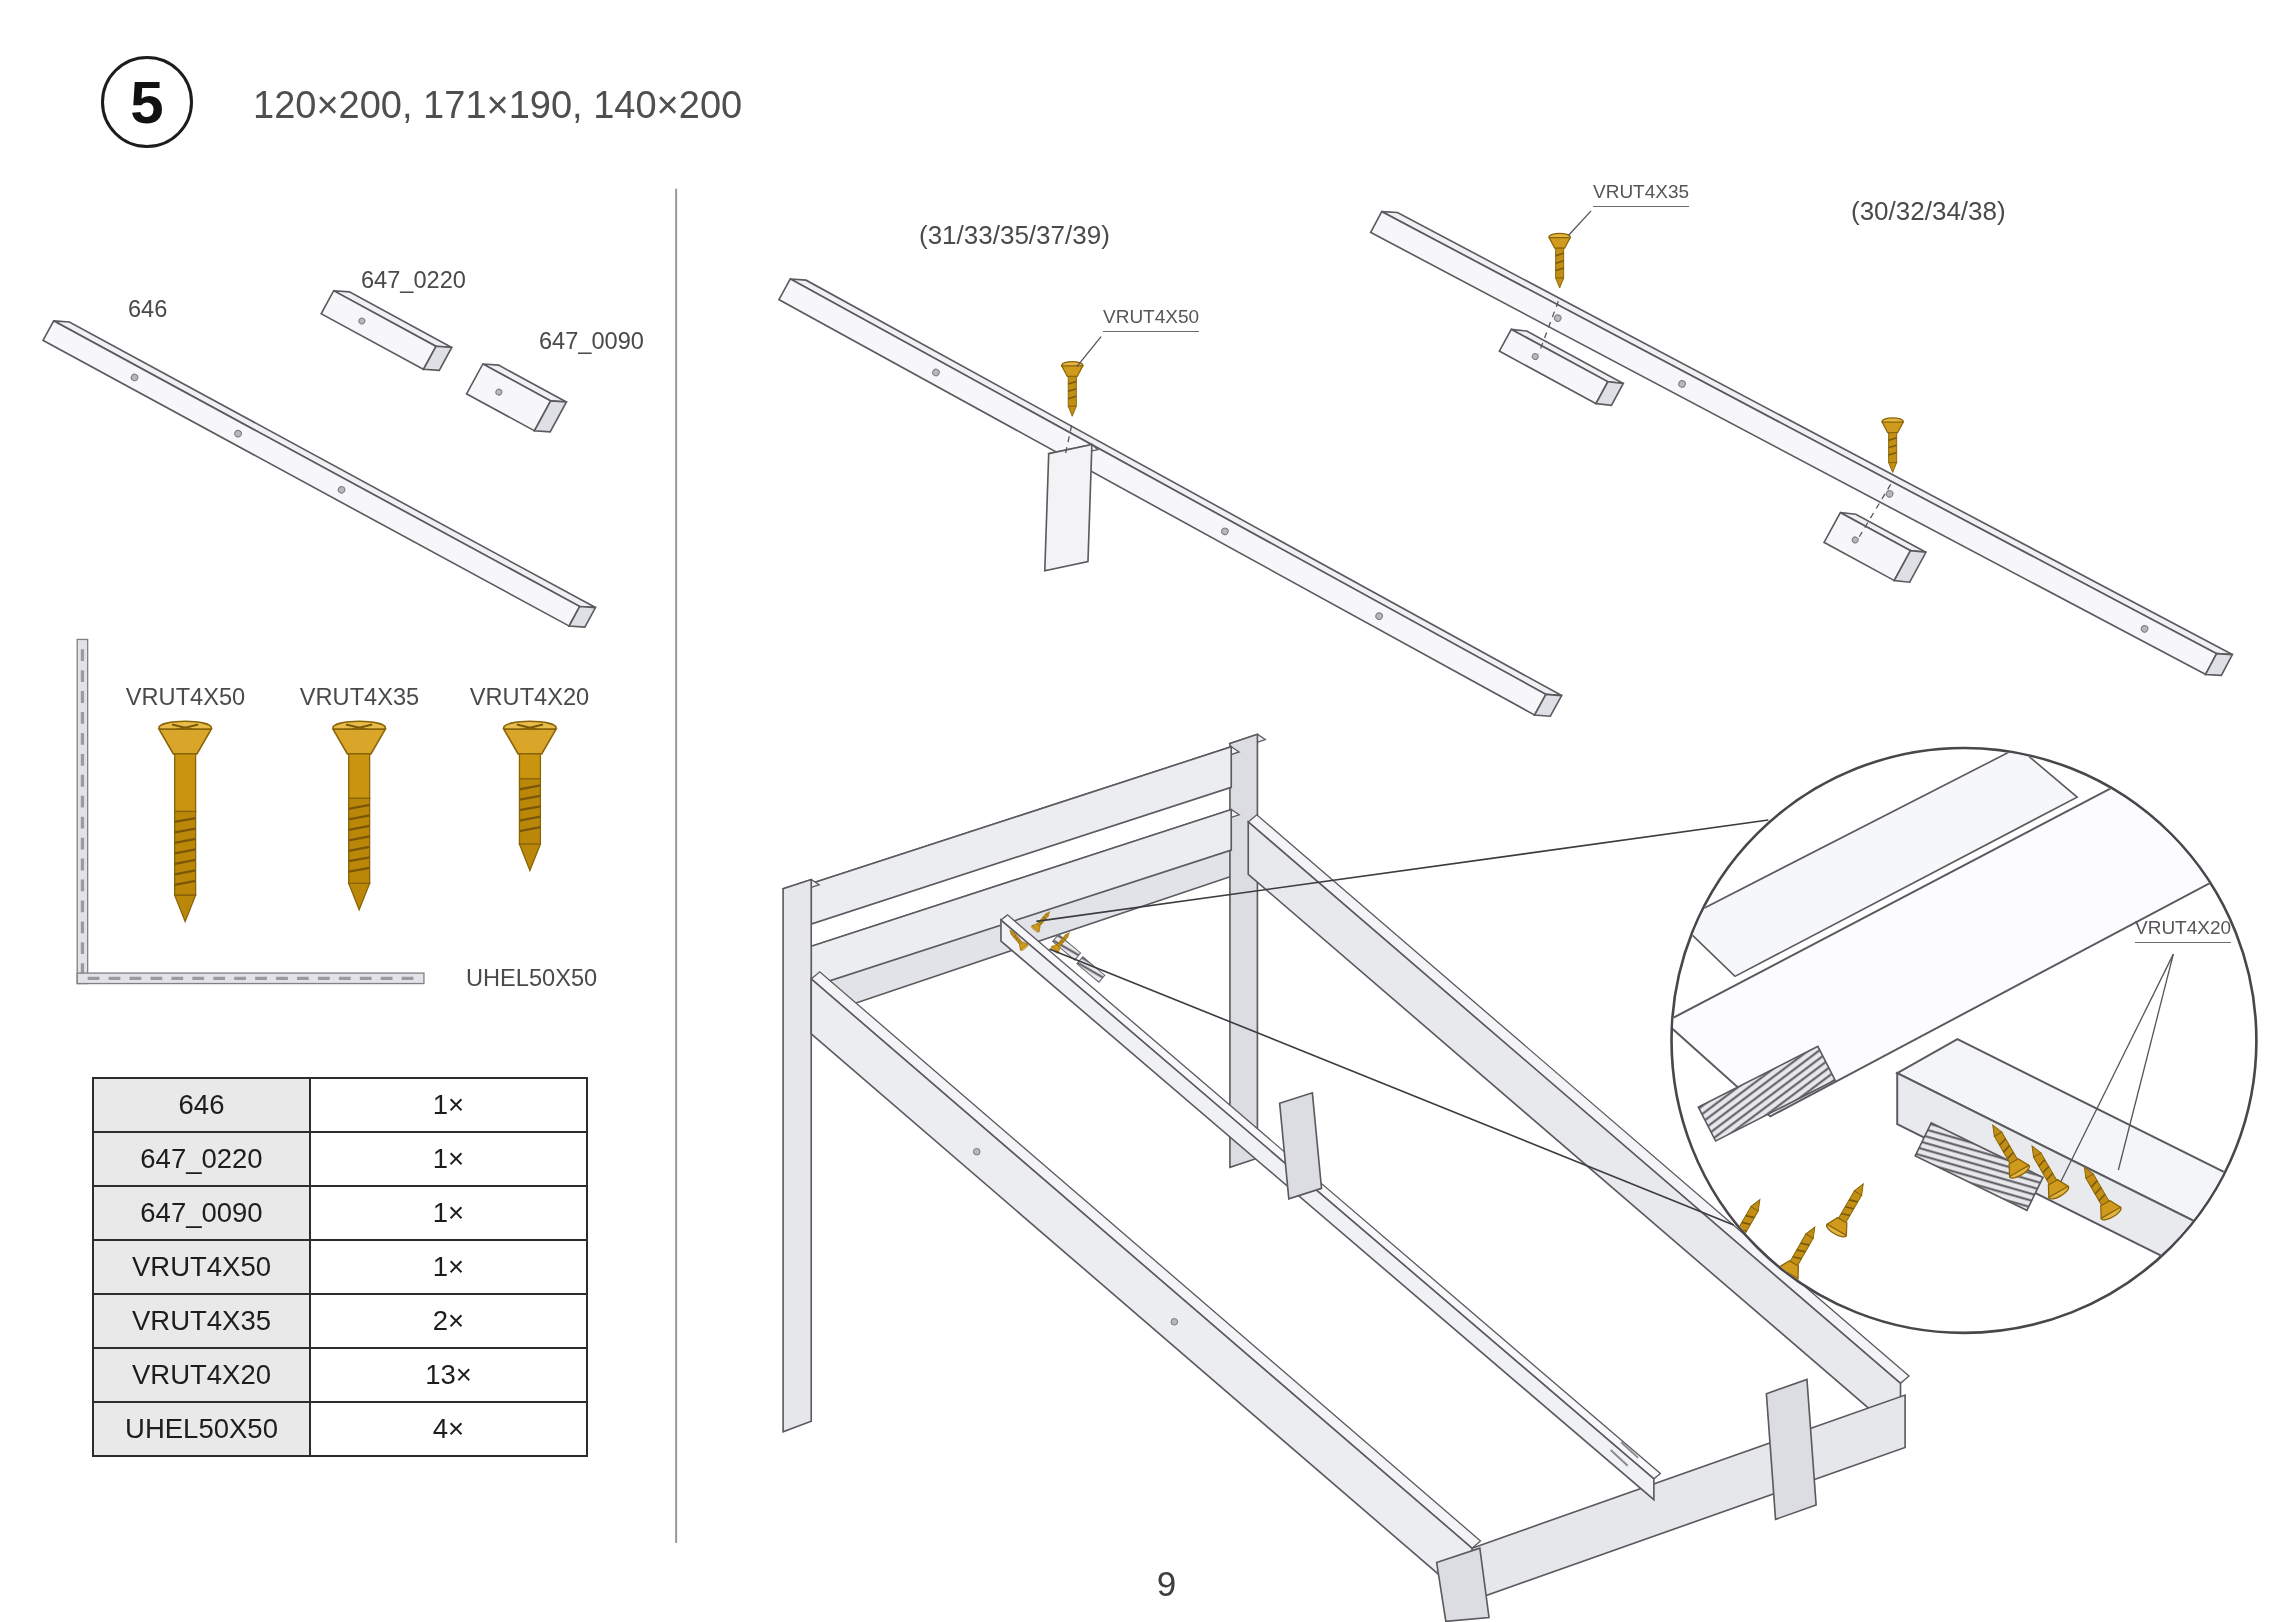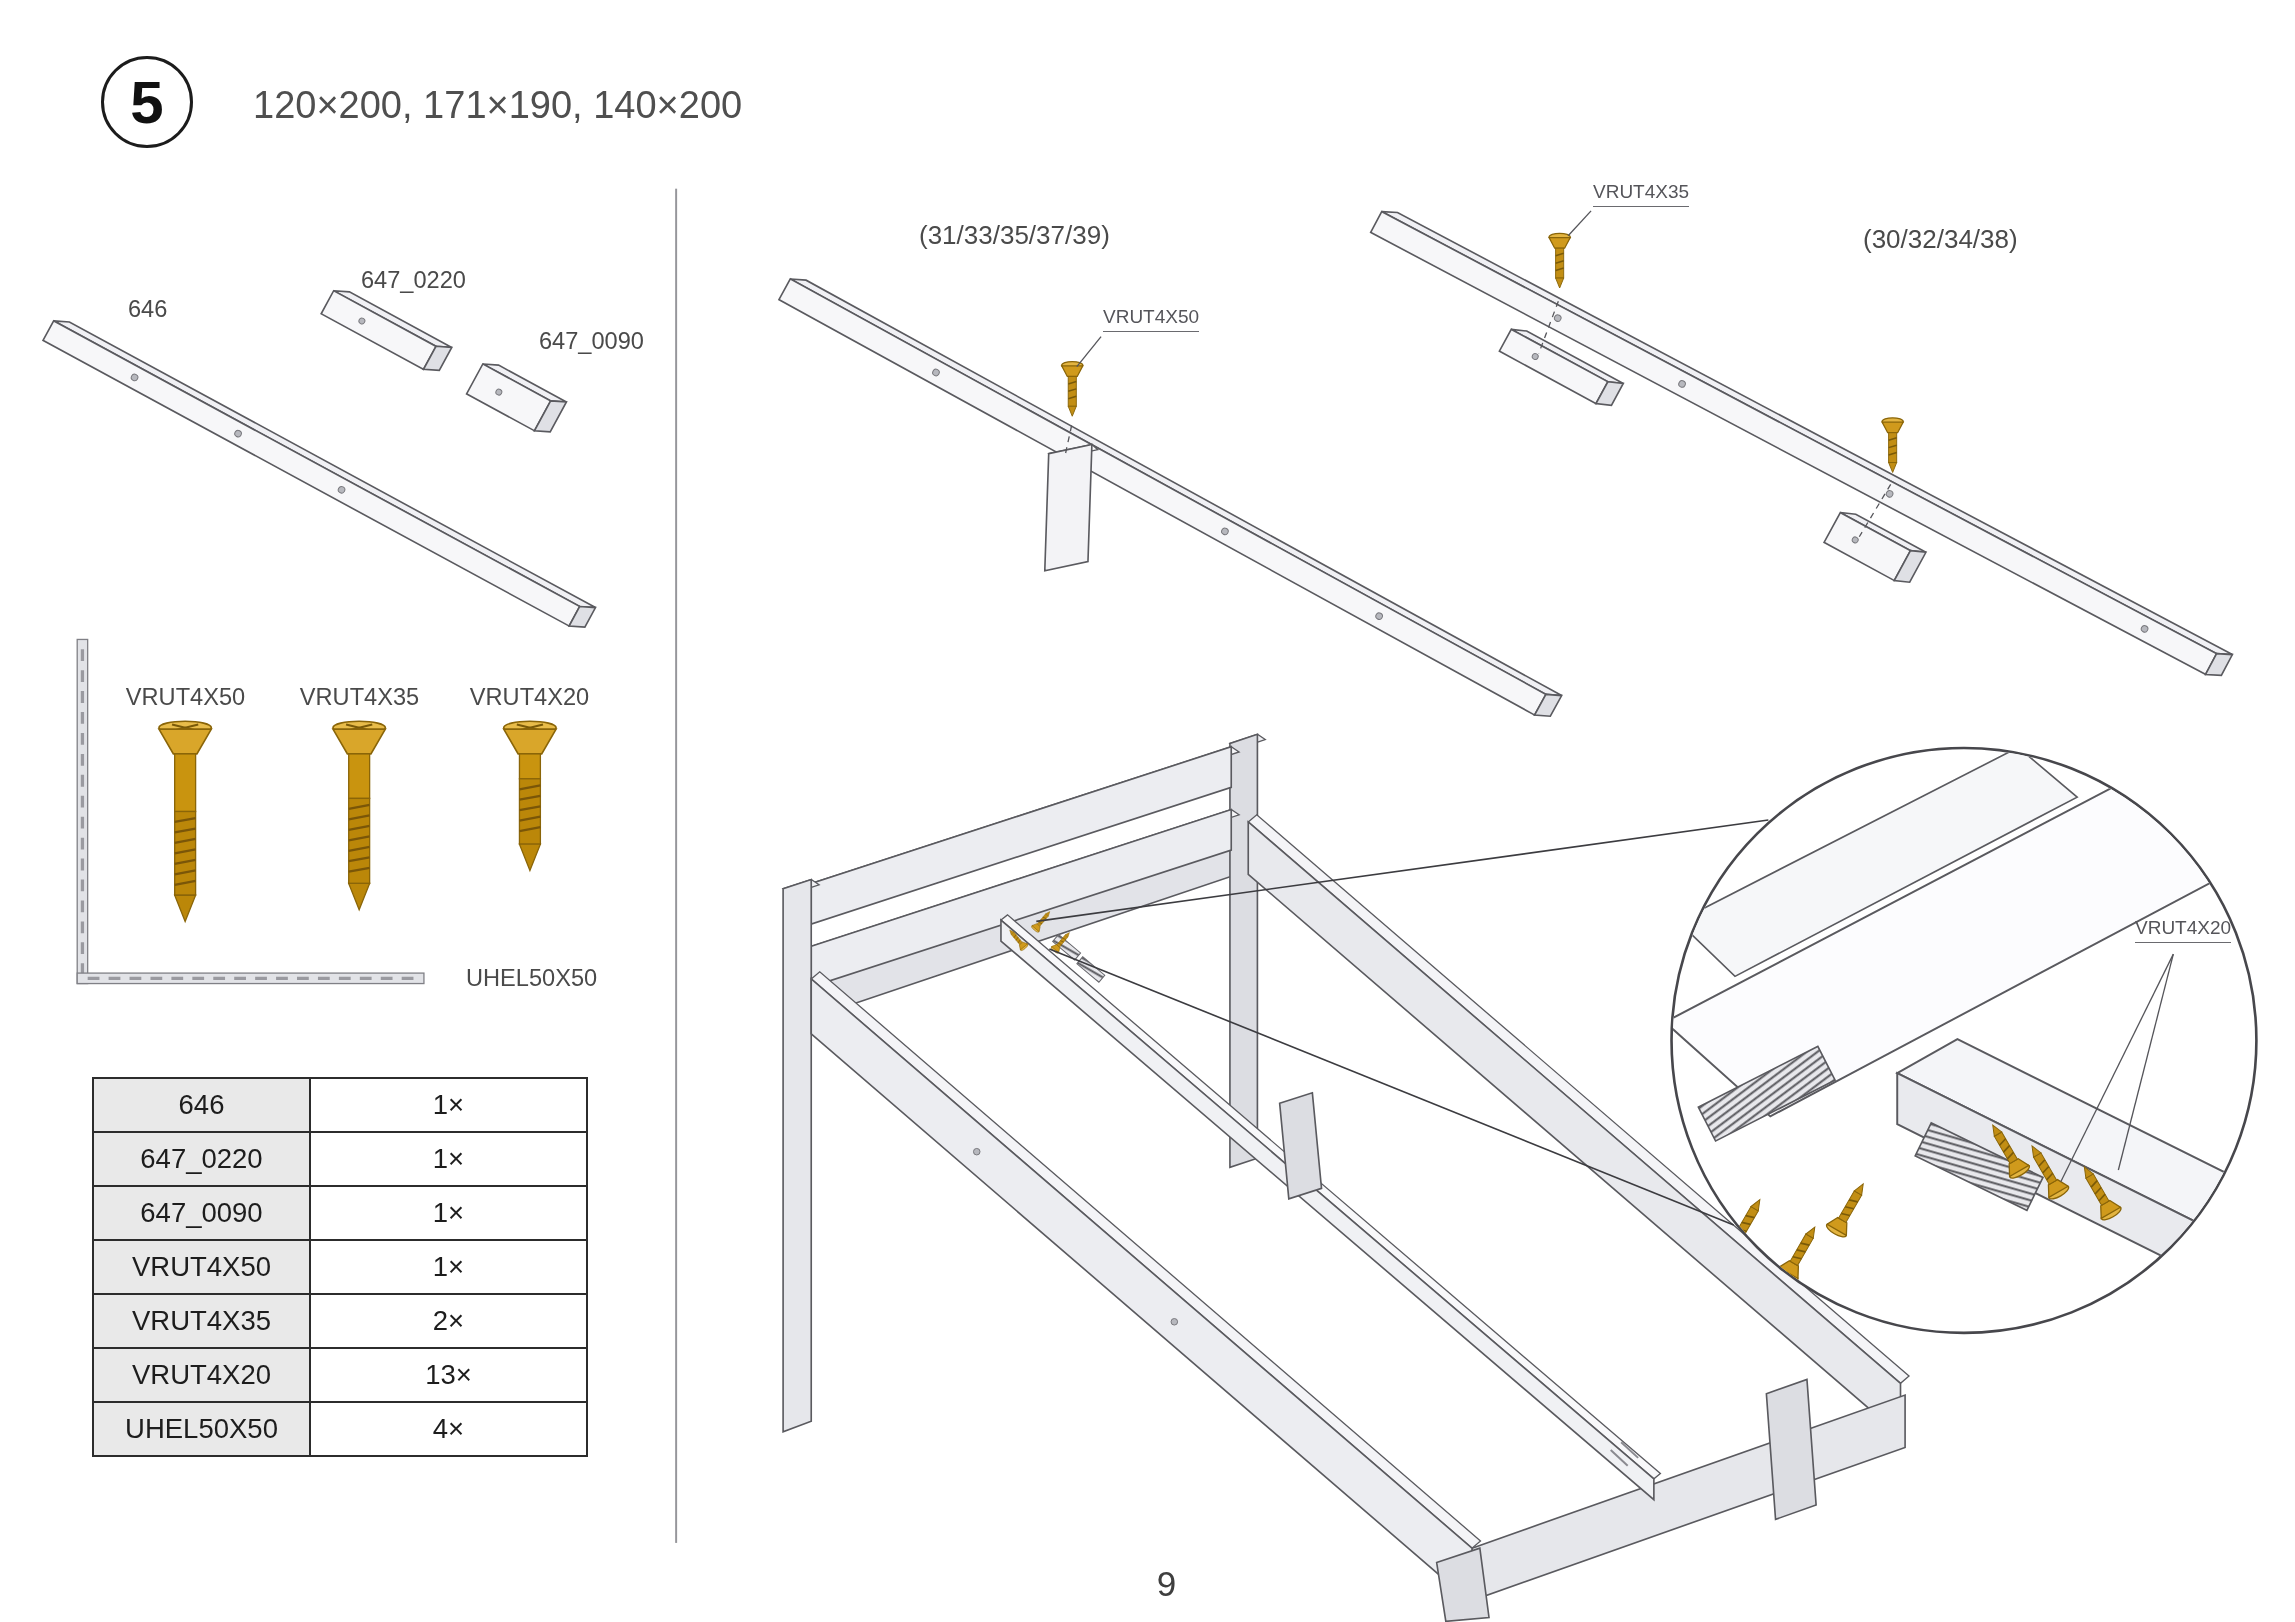--- a/index.html
+++ b/index.html
@@ -269,21 +269,21 @@
 <div class="abs part-label" style="left:128px; top:296px;">646</div>
 <div class="abs part-label" style="left:361px; top:267px;">647_0220</div>
 <div class="abs part-label" style="left:539px; top:328px;">647_0090</div>
 
 <div class="abs screw-label" style="left:94px; top:684px;">VRUT4X50</div>
 <div class="abs screw-label" style="left:268px; top:684px;">VRUT4X35</div>
 <div class="abs screw-label" style="left:438px; top:684px;">VRUT4X20</div>
 <div class="abs part-label" style="left:466px; top:965px;">UHEL50X50</div>
 
 <div class="abs variant-label" style="left:919px; top:220px;">(31/33/35/37/39)</div>
-<div class="abs variant-label" style="left:1851px; top:224px;margin-left:12px;">(30/32/34/38)</div>
+<div class="abs variant-label" style="left:1851px; top:196px;">(30/32/34/38)</div>
 
 <div class="abs callout" style="left:1103px; top:306px;">VRUT4X50</div>
 <div class="abs callout" style="left:1593px; top:181px;">VRUT4X35</div>
 <div class="abs callout" style="left:2135px; top:917px;">VRUT4X20</div>
 
 <table class="parts">
   <tbody>
       <tr>
     <td class="name">646</td>
     <td class="qty">1×</td>

